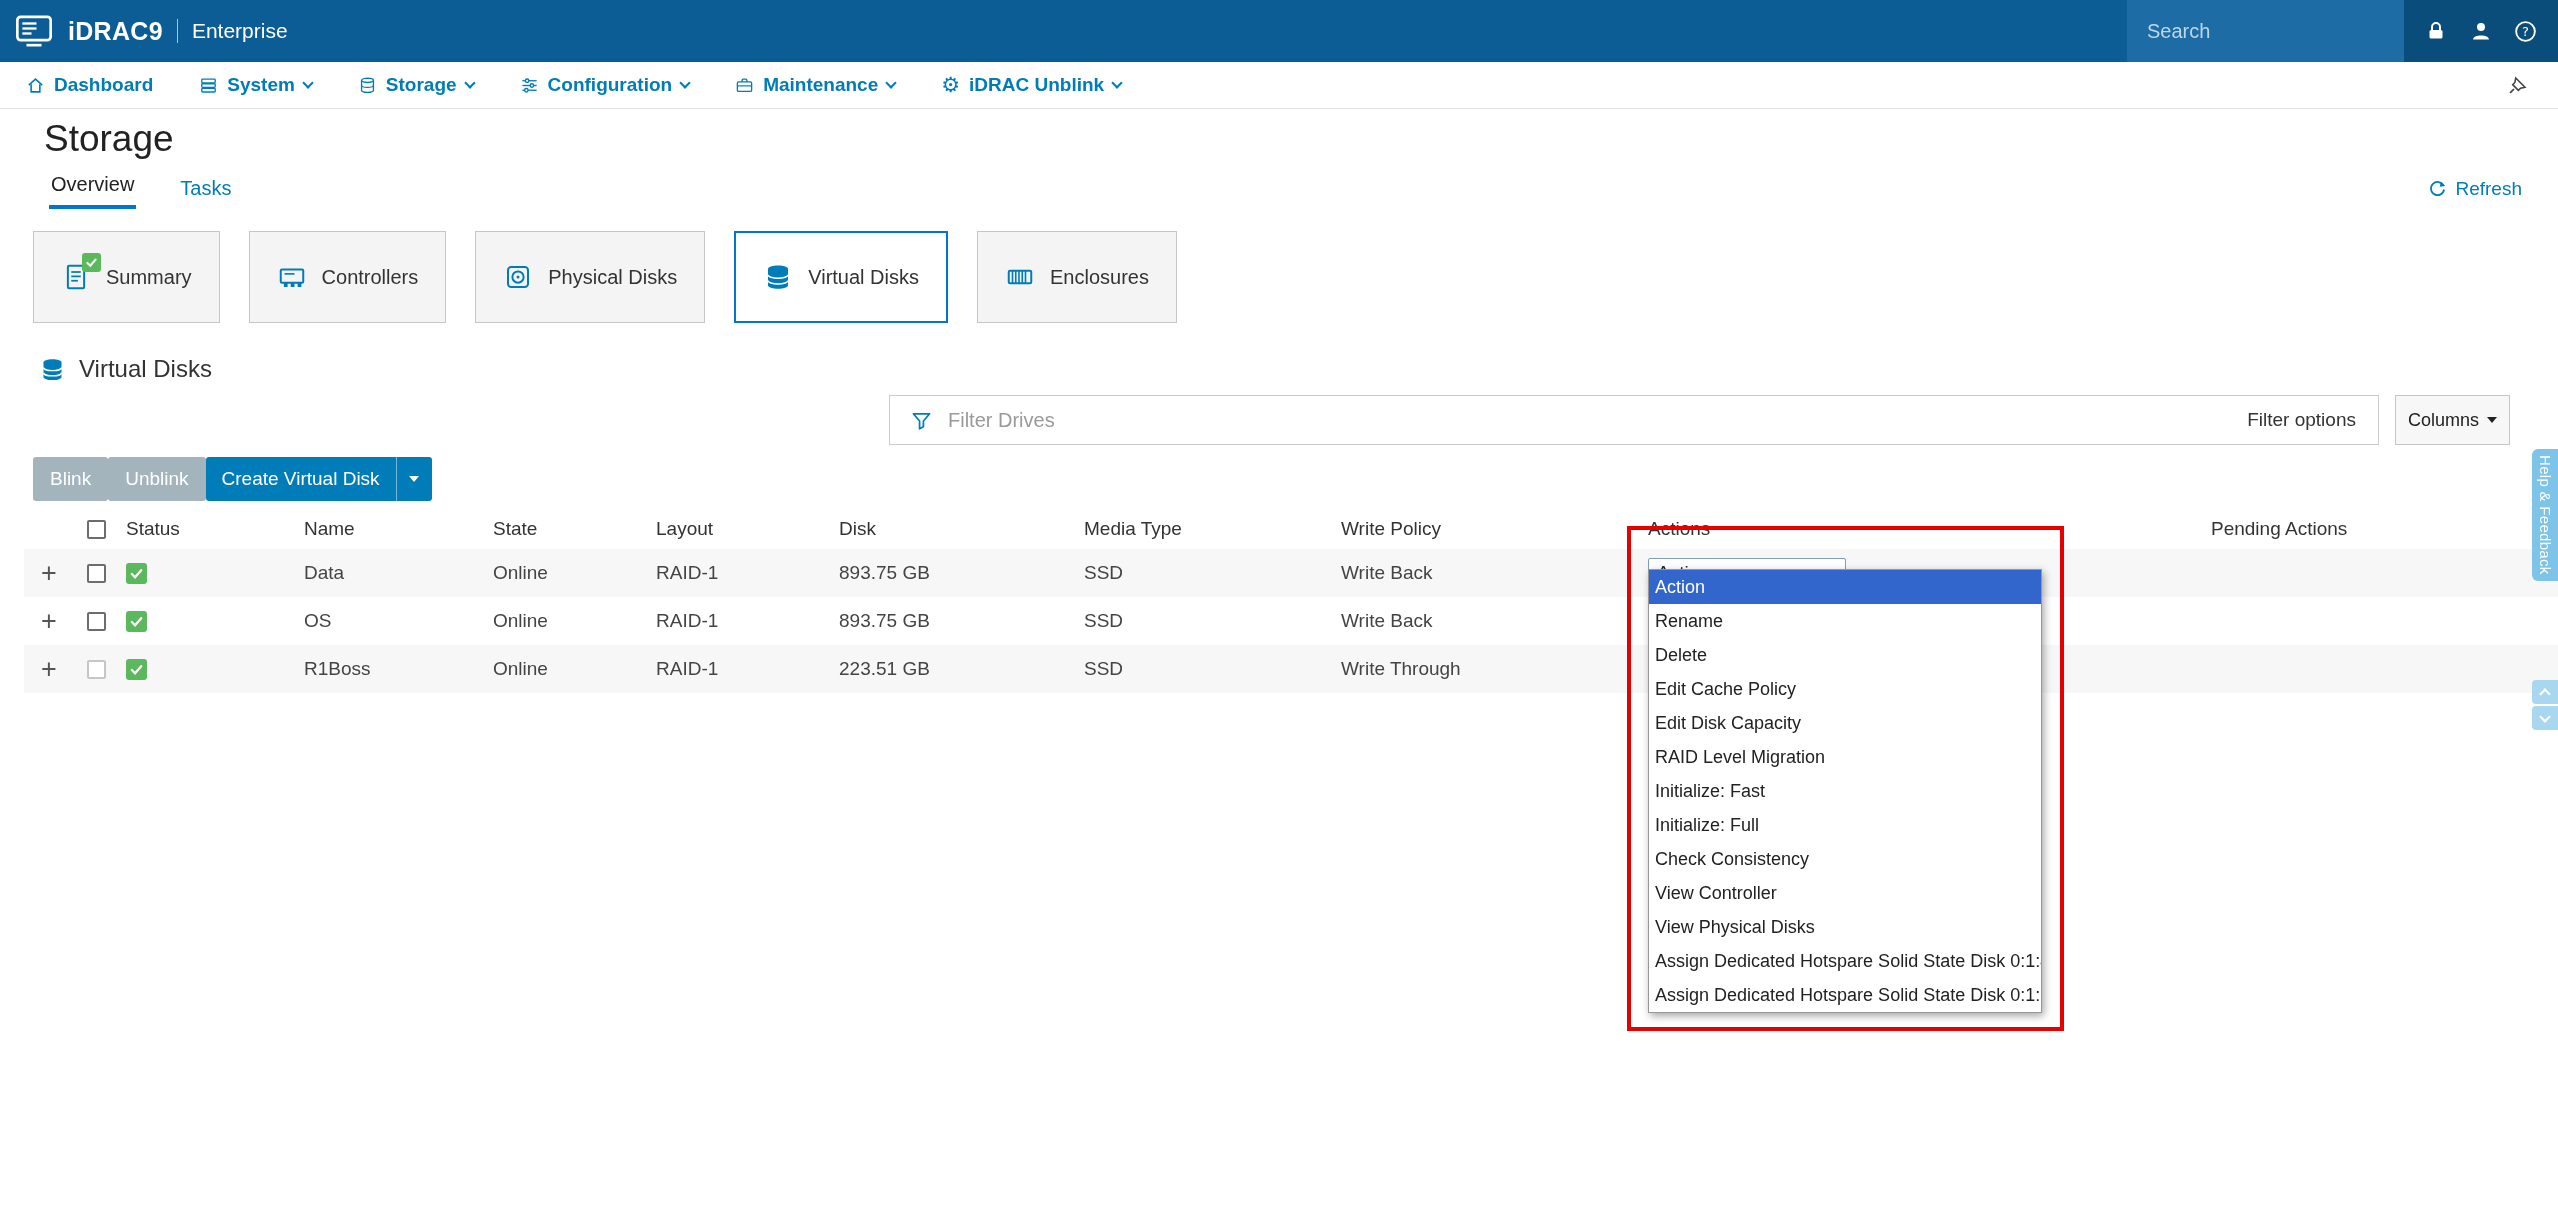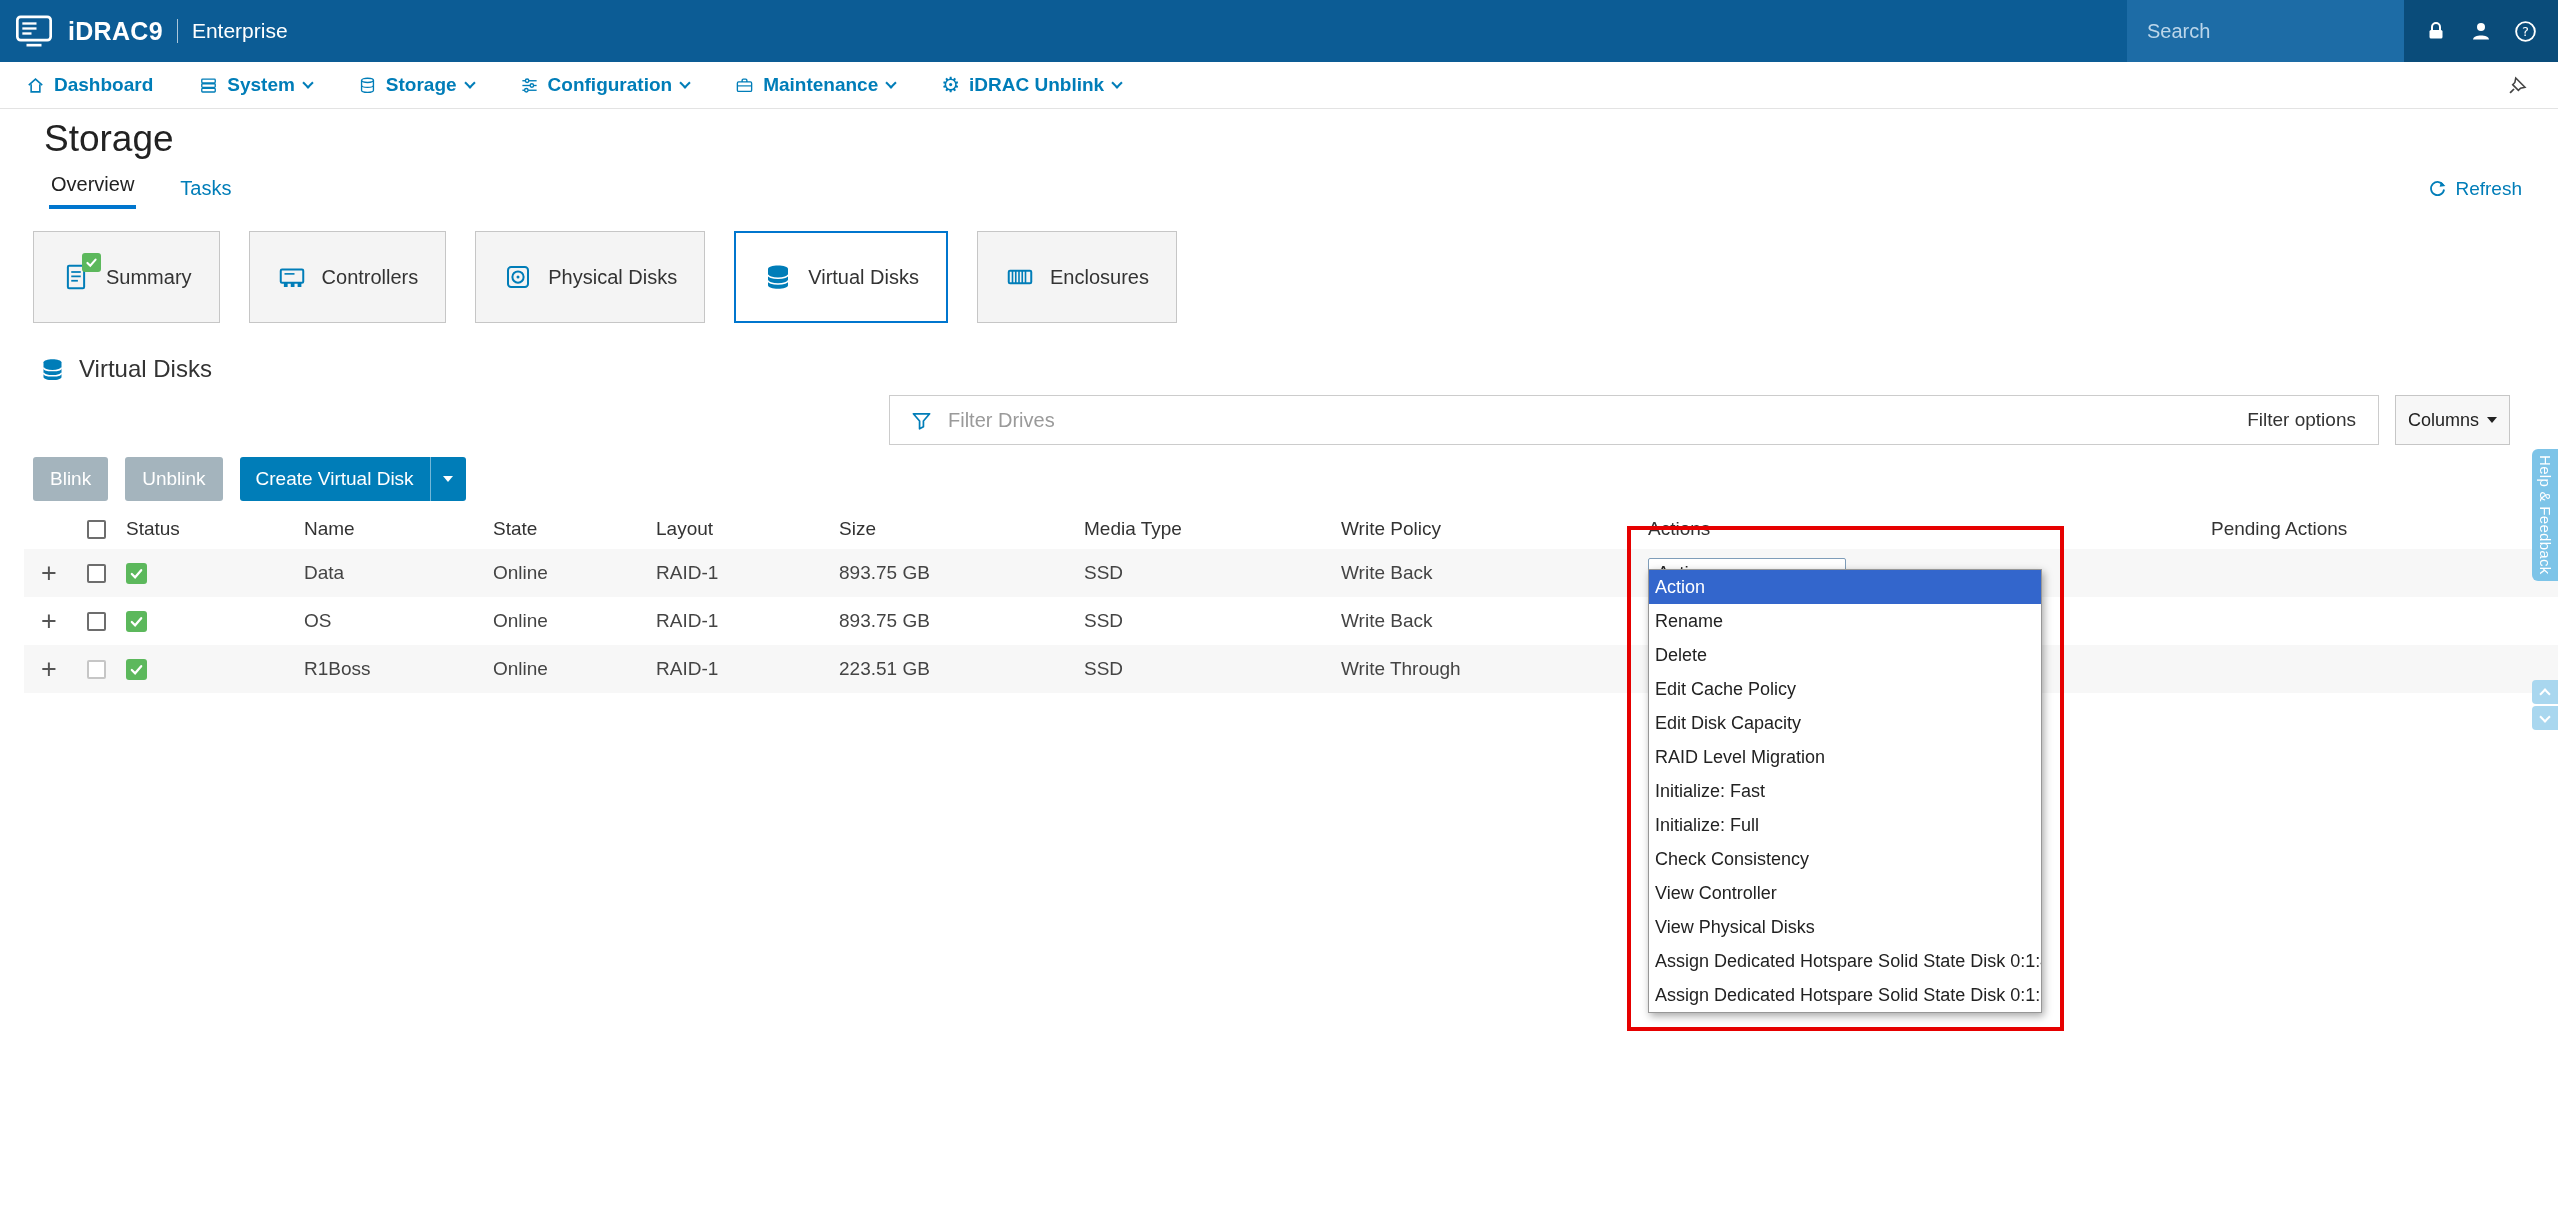--- a/index.html
+++ b/index.html
@@ -108,21 +108,21 @@
   .filter-input::placeholder { color: #9a9a9a; }
   .filter-options { font-size: 19px; color: #333; cursor: pointer; }
   .columns-btn {
     height: 50px; border: 1px solid #c6c6c6; background: #f7f7f7;
     display: flex; align-items: center; gap: 8px; padding: 0 12px;
     font-size: 18px; color: #222; cursor: pointer;
   }
   .caret { display: inline-block; width: 0; height: 0; border-left: 5px solid transparent; border-right: 5px solid transparent; border-top: 6px solid currentColor; }
 
   
-  .toolbar { display: flex; gap: 17px; margin: 12px 0 0 33px; }
+  .toolbar { display: flex; margin: 12px 0 0 33px; }
   .btn { height: 44px; border: none; border-radius: 3px; font-size: 19px; color: #fff; display: flex; align-items: center; font-family: "Liberation Sans", sans-serif; }
   .btn.disabled { background: var(--disabled-btn, #a4b4bd); padding: 0 17px; cursor: default; }
   .btn.primary { background: var(--accent, #007db8); cursor: pointer; padding: 0; }
   .btn.primary .btn-label { padding: 0 16px; }
   .btn-split { width: 36px; height: 100%; display: flex; align-items: center; justify-content: center; border-left: 1px solid rgba(255,255,255,.45); }
 
   
   table.vd-table { border-collapse: collapse; table-layout: fixed; margin-left: 24px; margin-top: 8px; width: 2534px; font-size: 19px; }
   .vd-table th { text-align: left; font-weight: 400; color: #333; padding: 9px 8px; height: 38px; white-space: nowrap; }
   .vd-table td { padding: 0 8px; height: 48px; color: #444; white-space: nowrap; }
@@ -413,21 +413,21 @@
       <col style="width:355px">
   </colgroup>
   <thead>
     <tr>
       <th class="col-center"></th>
       <th class="col-center"><span class="cb"></span></th>
       <th>Status</th>
       <th>Name</th>
       <th>State</th>
       <th>Layout</th>
-      <th>Size</th>
+      <th>Disk</th>
       <th>Media Type</th>
       <th>Write Policy</th>
       <th>Actions</th>
       <th>Pending Actions</th>
     </tr>
   </thead>
   <tbody>
     <tr>
       <td class="col-center"><span class="expand">+</span></td>
       <td class="col-center"><span class="cb"></span></td>

